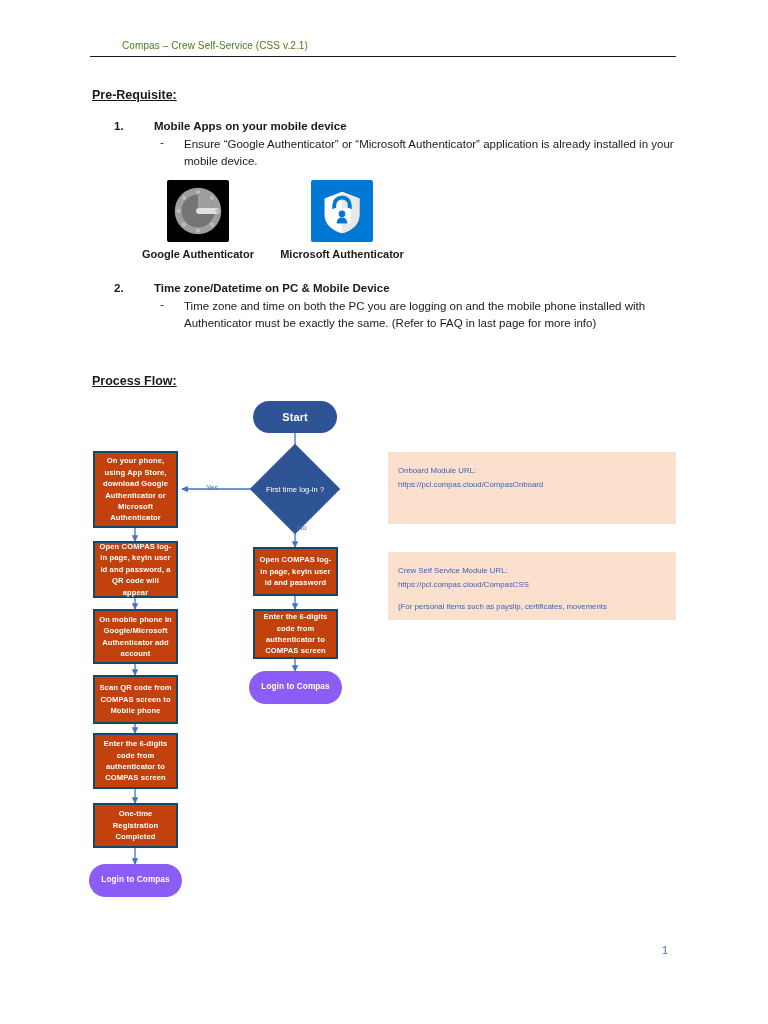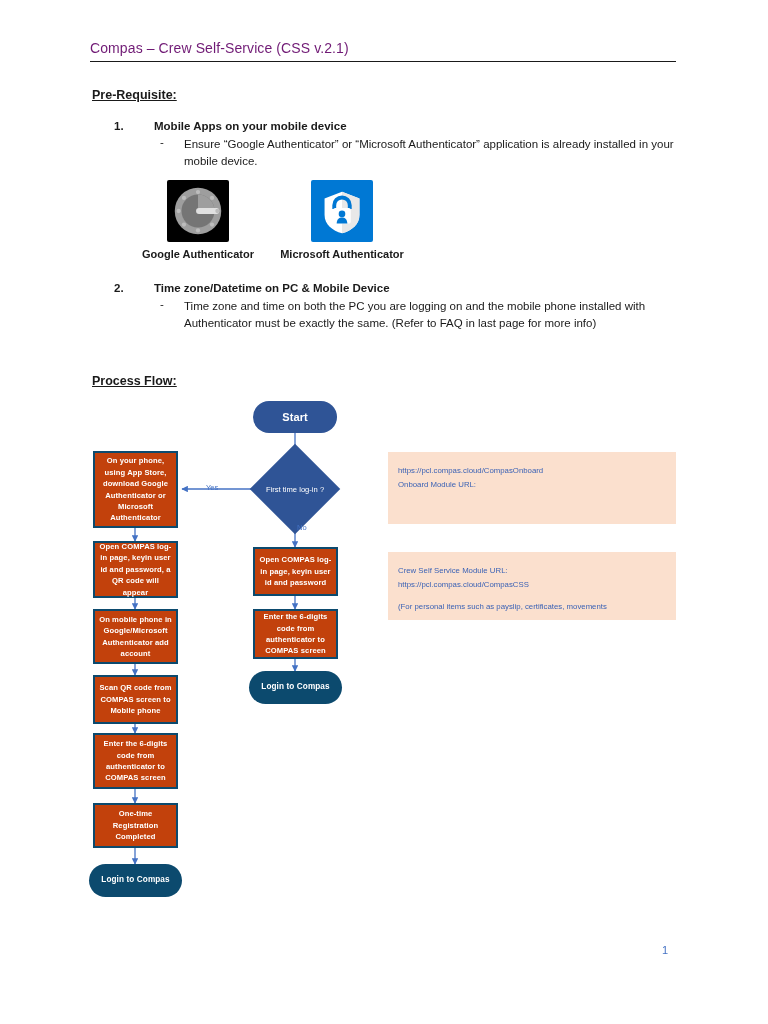--- a/index.html
+++ b/index.html
@@ -23,24 +23,25 @@
   }
 
   
   .doc-header {
     position: absolute;
     left: 90px;
     top: 40px;
     width: 586px;
   }
   .doc-header .title {
-    font-size: 14px;
+    font-size: 10px;
     letter-spacing: 0.1px;
-    color: #701a75;
+    color: #4d7c0f;
     white-space: nowrap;
+    margin-left: 32px;
   }
   .doc-header .rule {
     margin-top: 5px;
     border-bottom: 1.4px solid #1a1a1a;
     width: 586px;
   }
 
   
   .section-heading {
     position: absolute;
@@ -137,21 +138,21 @@
     font-weight: bold;
     line-height: 1.5;
     padding: 2px 4px;
     letter-spacing: 0.1px;
   }
   .node.rect {
     background: #c2410c;
     border: 2px solid #0c4a6e;
   }
   .node.terminator {
-    background: #0c4a6e;
+    background: #8b5cf6;
     border-radius: 999px;
     font-size: 8.2px;
   }
   .node.start {
     background: #2F5496;
     border-radius: 999px;
     font-size: 11px;
   }
   .diamond-wrap {
     position: absolute;
@@ -310,22 +311,22 @@
   <div class="node rect" style="left:93px; top:675px; width:85px; height:49px;">Scan QR code from COMPAS screen to Mobile phone</div>
   <div class="node rect" style="left:93px; top:733px; width:85px; height:56px;">Enter the 6-digits code from authenticator to COMPAS screen</div>
   <div class="node rect" style="left:93px; top:803px; width:85px; height:45px;">One-time Registration Completed</div>
   <div class="node terminator" style="left:89px; top:864px; width:93px; height:33px;">Login to Compas</div>
 
   <div class="node rect" style="left:253px; top:547px; width:85px; height:49px;">Open COMPAS log-in page, keyin user id and password</div>
   <div class="node rect" style="left:253px; top:609px; width:85px; height:50px;">Enter the 6-digits code from authenticator to COMPAS screen</div>
   <div class="node terminator" style="left:249px; top:671px; width:93px; height:33px;">Login to Compas</div>
 
   <div class="callout" id="callout-onboard">
+    <div>Onboard Module URL:</div>
     <div>https://pcl.compas.cloud/CompasOnboard</div>
-    <div>Onboard Module URL:</div>
     <div class="spacer"></div>
   </div>
 
   <div class="callout" id="callout-css">
     <div>Crew Self Service Module URL:</div>
     <div>https://pcl.compas.cloud/CompasCSS</div>
     <div class="spacer"></div>
     <div>(For personal items such as payslip, certificates, movements</div>
   </div>
 

